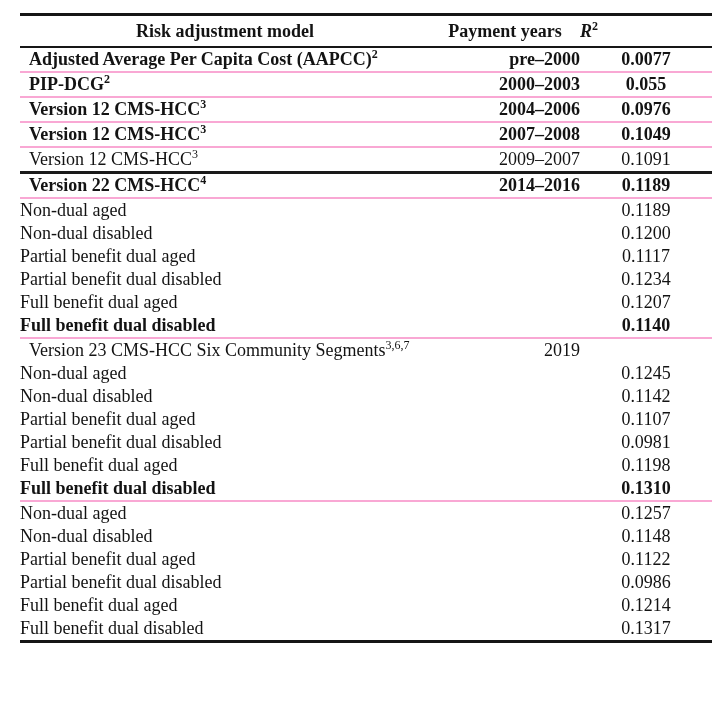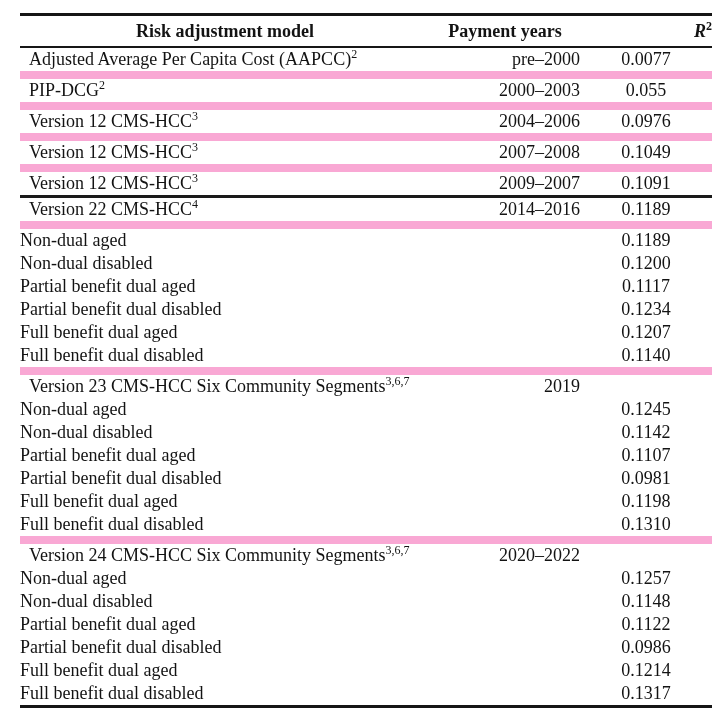--- a/index.html
+++ b/index.html
@@ -31,36 +31,36 @@
 
   thead th {
     font-weight: bold;
     height: 30px;
     padding: 0;
     border-bottom: 2px solid #161616;
     vertical-align: middle;
   }
   th.model-h { }
   th.years-h { text-align: center; }
-  th.r2-h    { text-align: right; }
+  th.r2-h    { text-align: left; }
   th.r2-h .r-letter { font-style: italic; }
 
   tbody td {
     height: 23px;
     padding: 0;
     vertical-align: middle;
     white-space: nowrap;
     overflow: hidden;
   }
   td.model { text-align: left; padding-left: 9px; }
   td.model.sub-label { text-align: left; padding-left: 0; padding-right: 3px; }
   td.years { text-align: right; }
   td.r2    { text-align: center; }
 
-  tr.rule > td       { border-bottom: 8px solid #f9a8d4; }
+  tr.rule > td       { border-bottom: 2px solid #f9a8d4; font-weight: bold; }
   tr.rule-thick > td { border-bottom: 3px solid #1a1a1a; }
 
   sup {
     font-size: 12px;
     line-height: 0;
     vertical-align: super;
     letter-spacing: 0;
   }
 </style>
 </head>
@@ -181,25 +181,20 @@
           <td class="model sub-label">Full benefit dual aged</td>
           <td class="years"></td>
           <td class="r2">0.1198</td>
         </tr>
       <tr class="rule">
           <td class="model sub-label">Full benefit dual disabled</td>
           <td class="years"></td>
           <td class="r2">0.1310</td>
         </tr>
 
-      <tr>
-          <td class="model"><span>Version 24 CMS-HCC Six Community Segments</span><sup>3,6,7</sup></td>
-          <td class="years">2020–2022</td>
-          <td class="r2"></td>
-        </tr>
 
       <tr>
           <td class="model sub-label">Non-dual aged</td>
           <td class="years"></td>
           <td class="r2">0.1257</td>
         </tr>
       <tr>
           <td class="model sub-label">Non-dual disabled</td>
           <td class="years"></td>
           <td class="r2">0.1148</td>

